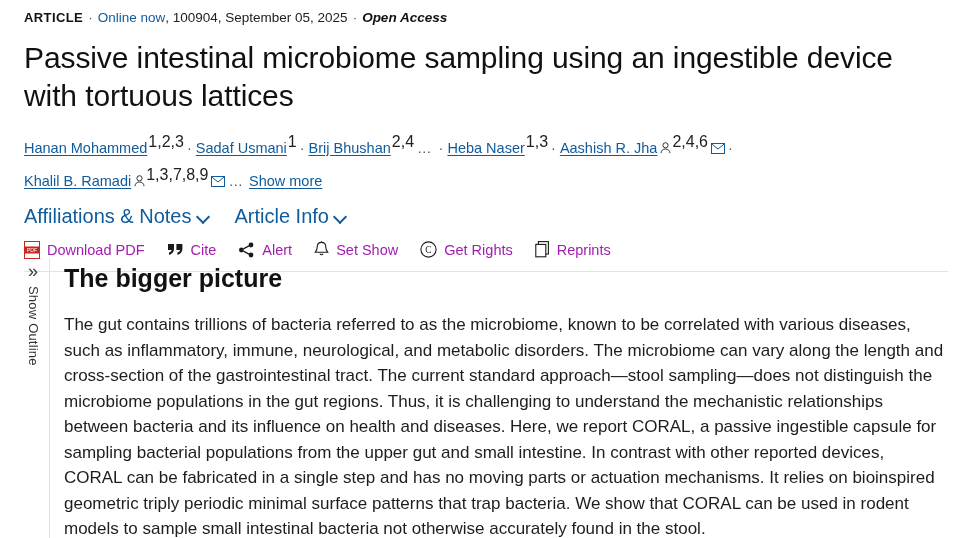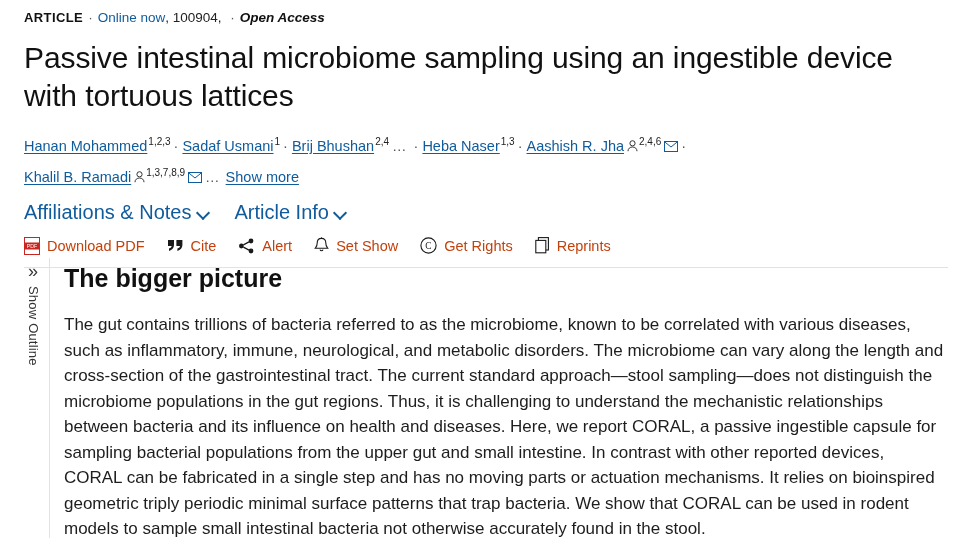--- a/index.html
+++ b/index.html
@@ -74,21 +74,21 @@
     line-height: 25px;
     color: #0f5b9c;
   }
   .author {
     color: #0f5b9c;
     text-decoration: underline;
     text-underline-offset: 2px;
     cursor: pointer;
   }
   .sup {
-    font-size: 10px;
+    font-size: 16px;
     vertical-align: super;
     color: #222;
     text-decoration: none;
     margin-left: 1px;
   }
   .sep {
     color: #555;
     margin: 0 4px 0 3px;
   }
   .ellipsis {
@@ -150,21 +150,21 @@
     padding-bottom: 12px;
     border-bottom: 1px solid #e2e2e2;
   }
   .action {
     display: inline-flex;
     align-items: center;
     gap: 7px;
     color: #1a1a1a;
     cursor: pointer;
   }
-  .action .lbl { color: #c2410c; }
+  .action .lbl { color: #a21caf; }
   .ic { display: inline-flex; align-items: center; justify-content: center; }
 
   
   .rail {
     position: absolute;
     left: 16px;
     top: 262px;
     width: 34px;
     display: flex;
     flex-direction: column;
@@ -223,20 +223,21 @@
 
   <div class="content">
 
     <div class="meta-line">
       <span class="meta-type">ARTICLE</span>
       <span class="meta-dot">·</span>
       <a class="meta-link" href="#">Online now</a>
       <span class="meta-plain">,&nbsp;</span>
       <span class="meta-plain">100904</span>
       <span class="meta-plain">,&nbsp;</span>
+      <span class="meta-plain">September 05, 2025</span>
       <span class="meta-dot">·</span>
       <span class="meta-access">Open Access</span>
     </div>
 
     <h1 class="title">Passive intestinal microbiome sampling using an ingestible device with tortuous lattices</h1>
 
     <div class="authors">
       <span><a class="author" href="#">Hanan Mohammed</a><span class="sup">1,2,3</span></span><span class="sep">·</span><span><a class="author" href="#">Sadaf Usmani</a><span class="sup">1</span></span><span class="sep">·</span><span><a class="author" href="#">Brij Bhushan</a><span class="sup">2,4</span></span><span class="ellipsis">…</span><span class="sep">·</span><span><a class="author" href="#">Heba Naser</a><span class="sup">1,3</span></span><span class="sep">·</span><span><a class="author" href="#">Aashish R. Jha</a><span class="person-icon"><svg width="11" height="12" viewBox="0 0 11 12">
               <circle cx="5.5" cy="3.3" r="2.6" fill="none" stroke="#333" stroke-width="1"></circle>
               <path d="M1 11.2c0-2.6 2-4.2 4.5-4.2S10 8.6 10 11.2" fill="none" stroke="#333" stroke-width="1"></path>

